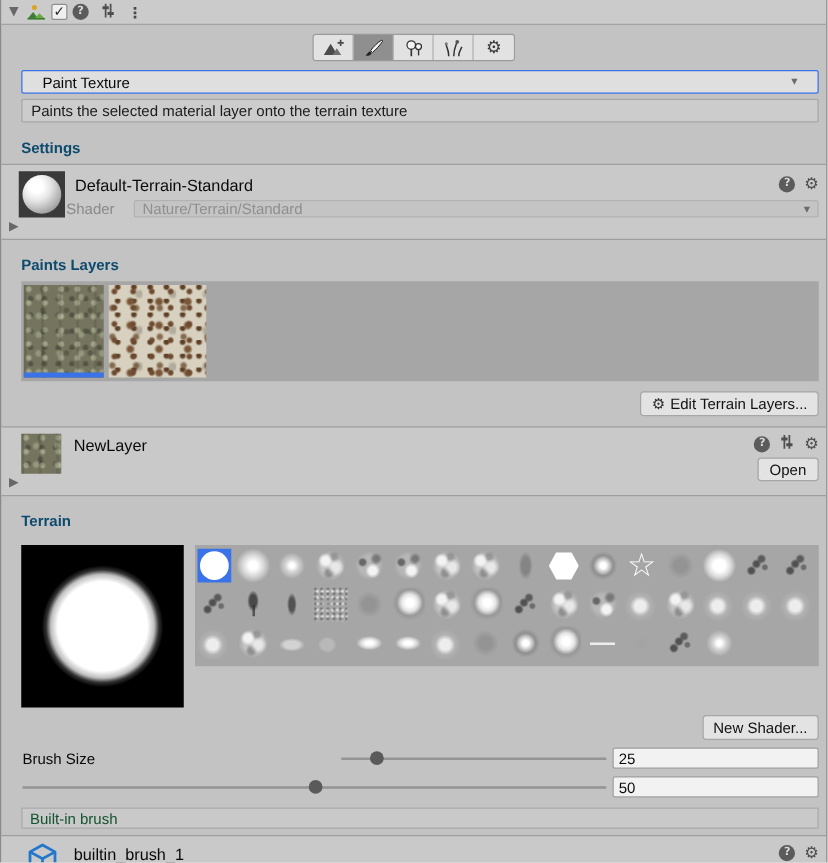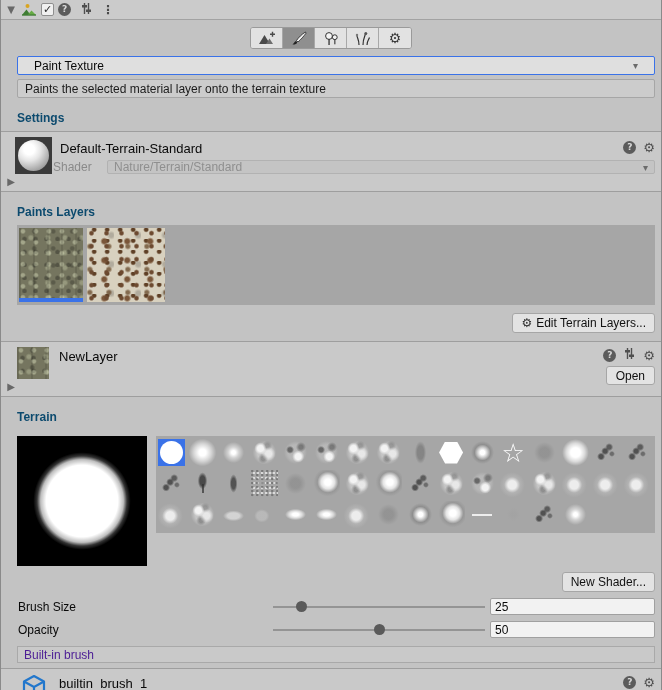--- a/index.html
+++ b/index.html
@@ -100,21 +100,21 @@
   .new-brush-row { display:flex; justify-content:flex-end; margin:6px 6px 0 0; }
 
   
   .slider-row { display:flex; align-items:center; margin:6px 6px 0 17px; height:17px;justify-content:center; }
   .slider-row .lab { flex:0 0 255px; }
   .track-wrap { flex:1; position:relative; height:17px; margin-right:5px; }
   .track { position:absolute; left:0; right:0; top:8px; height:2px; background:#949494; }
   .handle { position:absolute; top:3px; width:11px; height:11px; margin-left:-5px; border-radius:50%; background:#5a5a5a; }
   .num-field { flex:0 0 48px; height:17px; background:#f2f2f2; border:1px solid #a0a0a0; border-radius:2px; font-family:"Liberation Sans", sans-serif; font-size:12px; padding:0 4px; color:#090909; }
 
-  .builtin-bar { margin:8px 6px 0 16px; height:17px; background:#c9c9c9; border:1px solid #a9a9a9; display:flex; align-items:center; padding:0 6px; color:#4c1d95; }
+  .builtin-bar { margin:8px 6px 0 16px; height:17px; background:#c9c9c9; border:1px solid #a9a9a9; display:flex; align-items:center; padding:0 6px; color:#14532d; }
 
   .builtin-box { margin-top:5px; height:51px; padding:5px 6px 3px 14px; }
   .bb-head { display:flex; gap:10px; align-items:flex-start; }
   .cube-wrap { position:relative; width:28px; height:30px; margin-left:6px; }
   .bb-title { font-size:13px; padding-top:2px; flex:1; }
 
   
   .tex-grass { background-color:#75755f;
     background-image:
       linear-gradient(90deg, rgba(0,0,0,.10) 0 2px, transparent 2px 9px),
@@ -329,21 +329,20 @@
 
   <div class="slider-row">
     <span class="lab">Brush Size</span>
     <div class="track-wrap">
       <div class="track"></div>
       <div class="handle" style="left: 13%;"></div>
     </div>
     <input class="num-field" value="25" style="">
   </div>
   <div class="slider-row">
-    <span class="lab">Opacity</span>
     <div class="track-wrap">
       <div class="track"></div>
       <div class="handle" style="left: 50%;"></div>
     </div>
     <input class="num-field" value="50" style="">
   </div>
 
   <div class="builtin-bar">
     <span>Built-in brush</span>
   </div>

